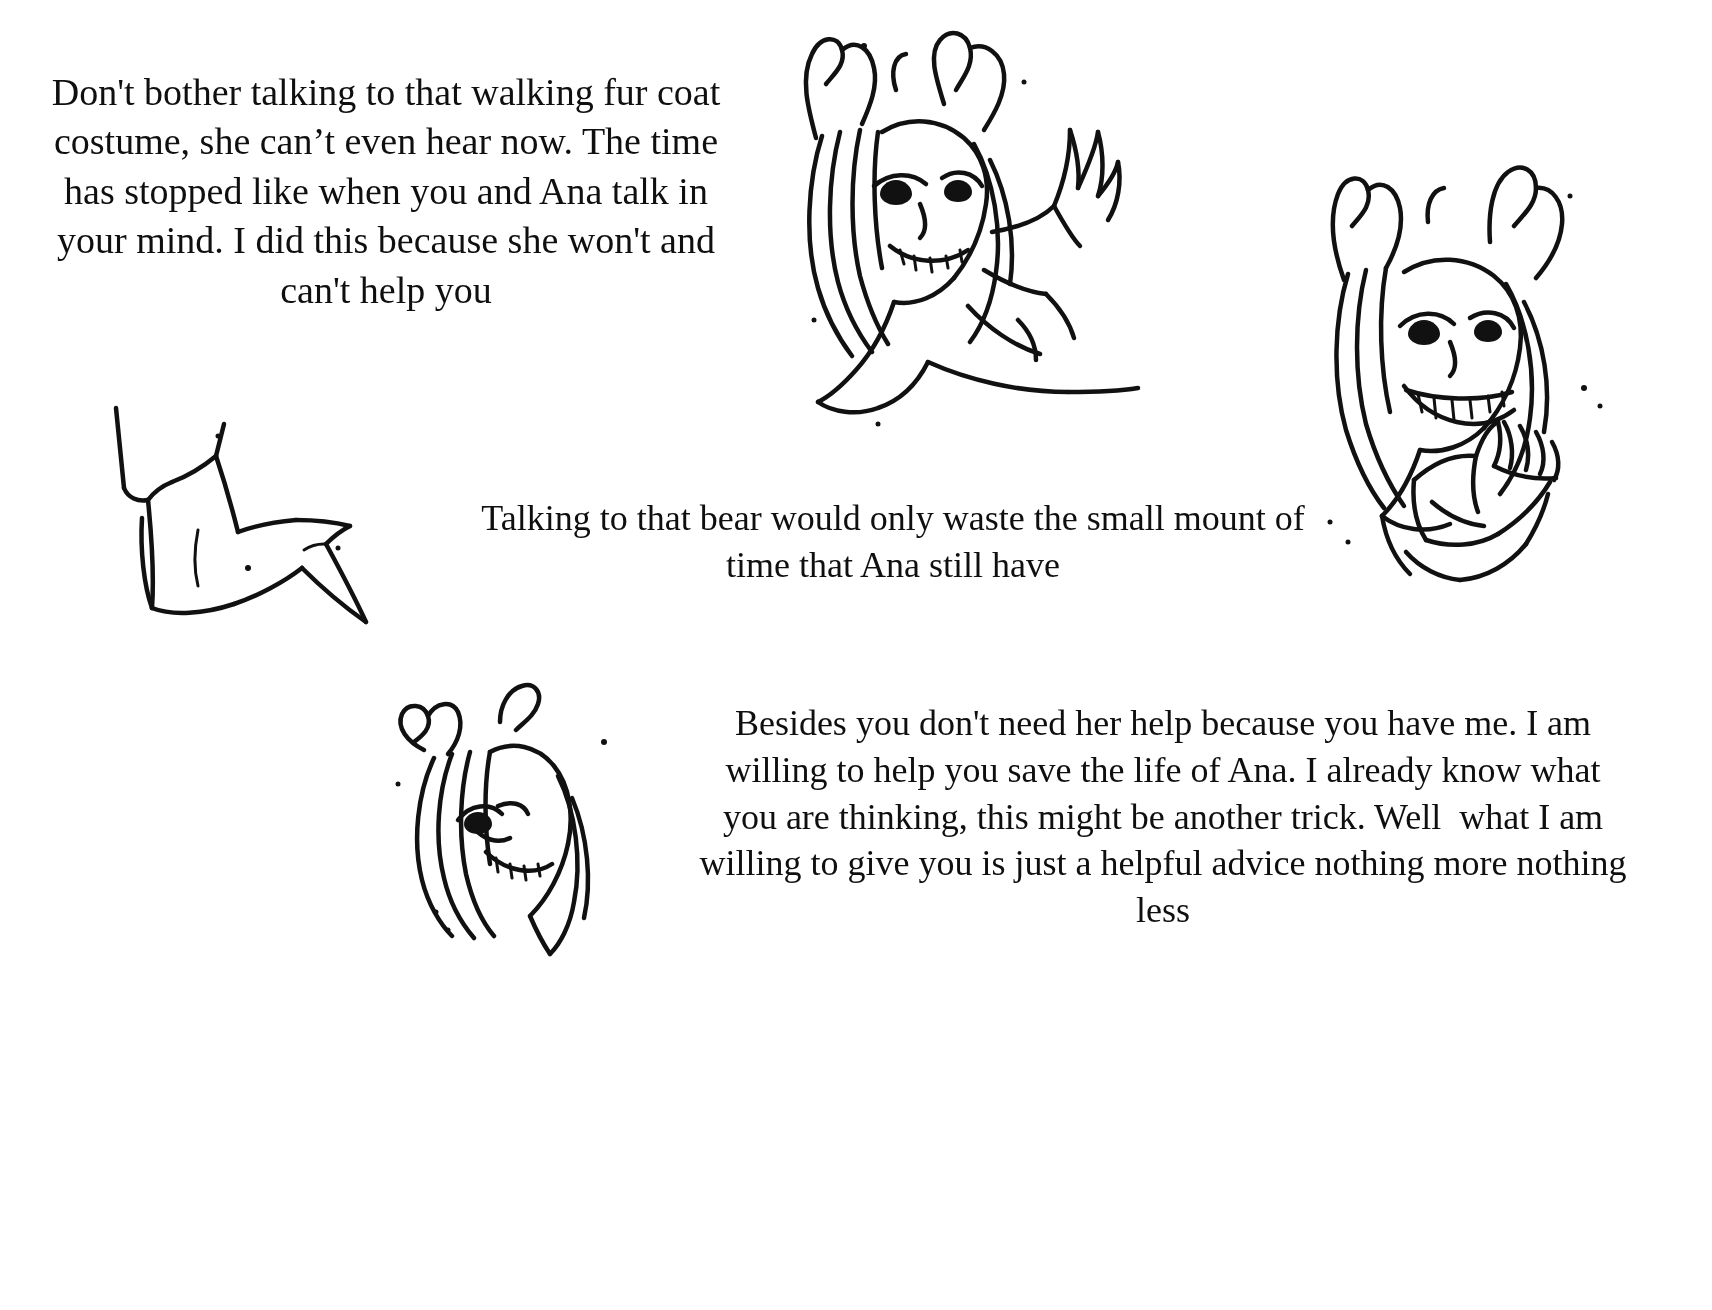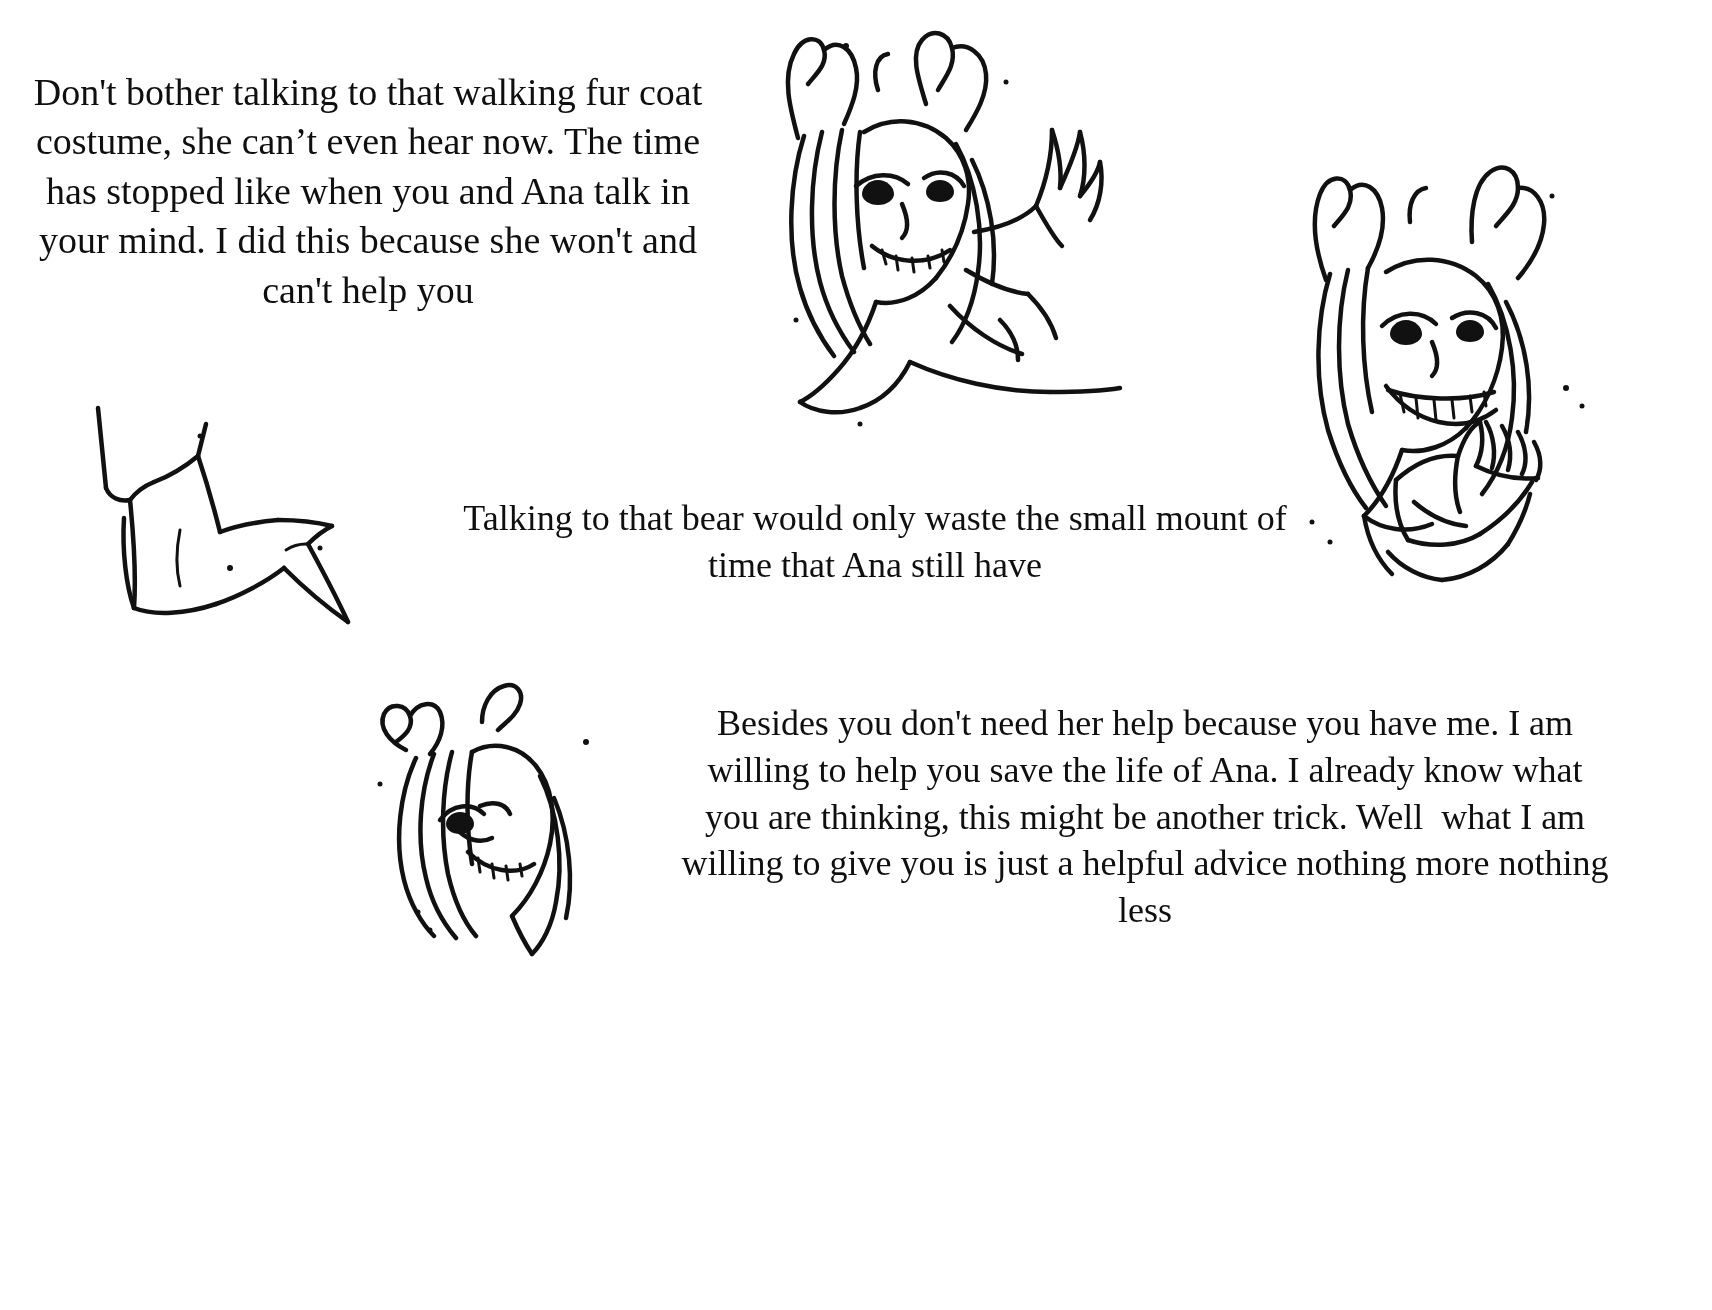--- a/index.html
+++ b/index.html
@@ -11,20 +11,21 @@
     width: 1712px;
     height: 1310px;
     position: relative;
     overflow: hidden;
     font-family: "Liberation Serif", "DejaVu Serif", serif;
     color: #0d0d0d;
   }
   .page {
     position: absolute;
     inset: 0;
+    margin-left: 18px;
   }
   .text-block {
     position: absolute;
     text-align: center;
     line-height: 1.30;
     color: #0f0f0f;
     white-space: pre-wrap;
   }
   #block-1 {
     left: 18px;

